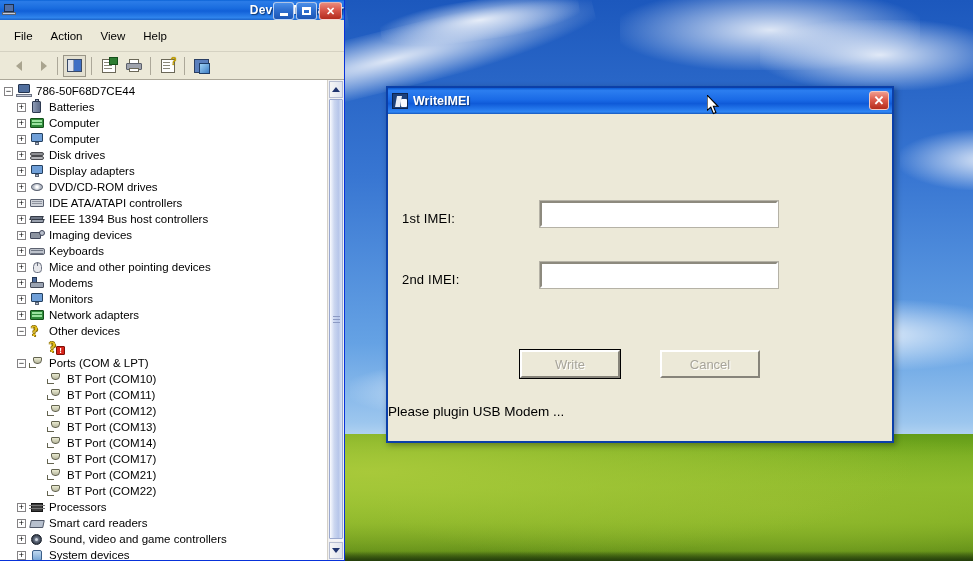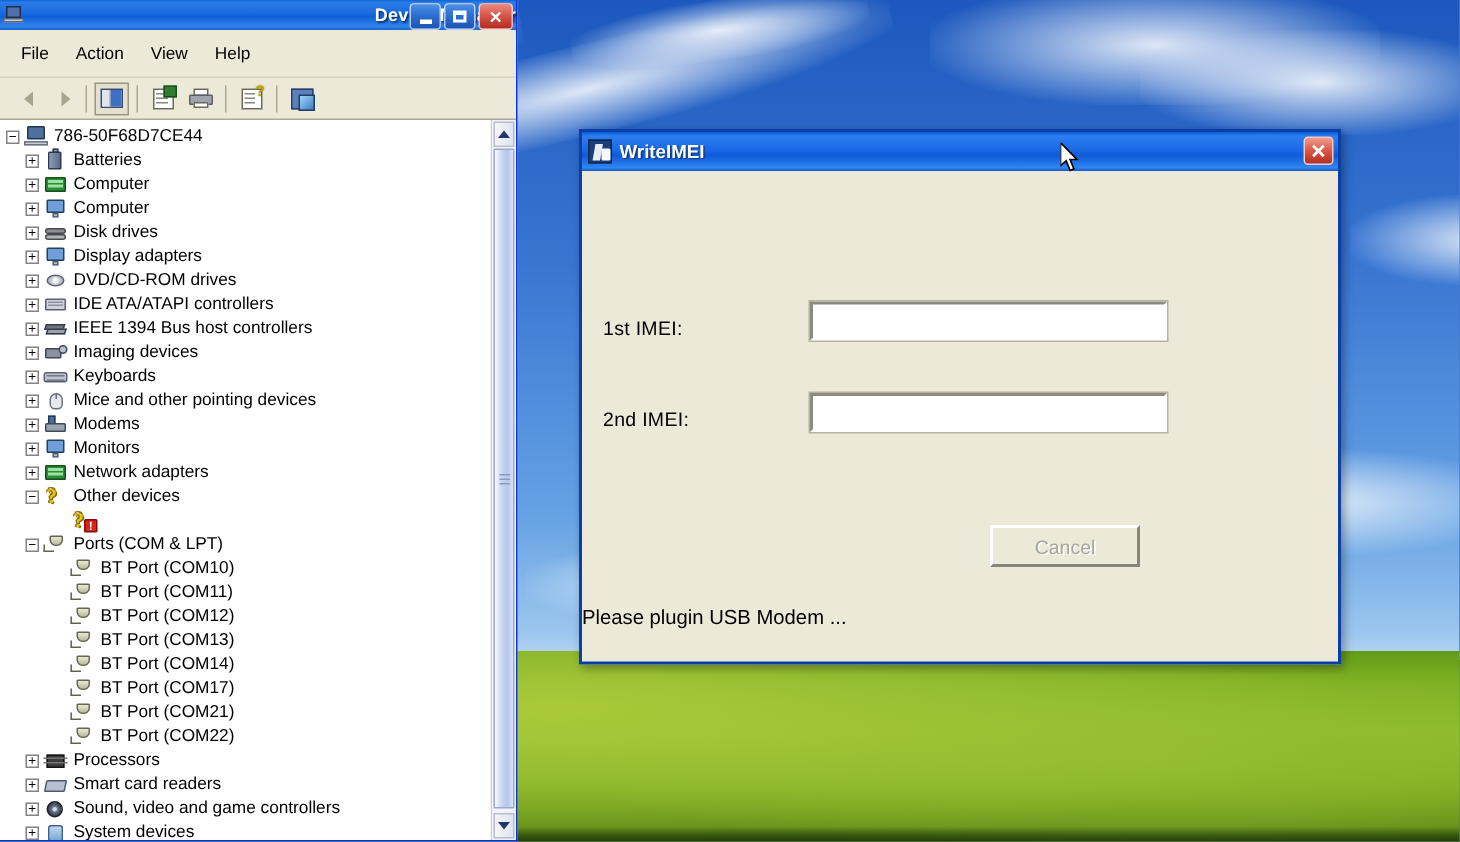--- a/index.html
+++ b/index.html
@@ -666,20 +666,21 @@
     <span id="imei-close">✕</span>
   </div>
 
   <div id="imei-body">
     <span class="imei-label" style="left:14px; top:97px;">1st IMEI:</span>
     <input class="imei-input" style="left: 152px; top: 87px;" value="">
 
     <span class="imei-label" style="left:14px; top:158px;">2nd IMEI:</span>
     <input class="imei-input" style="left: 152px; top: 148px;" value="">
 
+    <span class="dlg-btn default" style="left:132px; top:236px;">Write</span>
     <span class="dlg-btn" style="left:272px; top:236px;">Cancel</span>
 
     <span id="imei-status">Please plugin USB Modem ...</span>
   </div>
 </div>
 
 <svg id="cursor" viewBox="0 0 14 21" style="left: 707px; top: 95px;">
   <polygon points="0,0 0,15.5 3.8,12.2 6.4,18.6 8.9,17.5 6.4,11.3 11,11.3" fill="#ffffff" stroke="#000000" stroke-width="1.1"></polygon>
 </svg>
 

